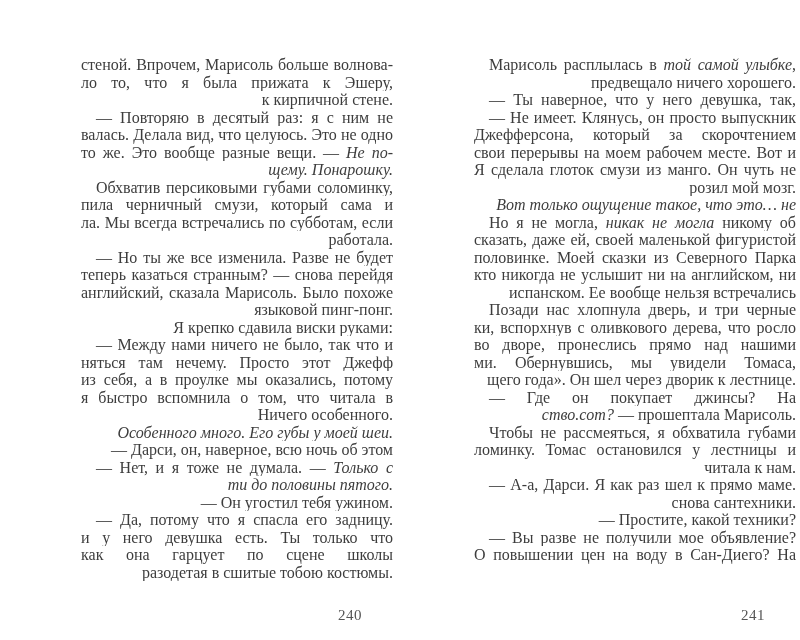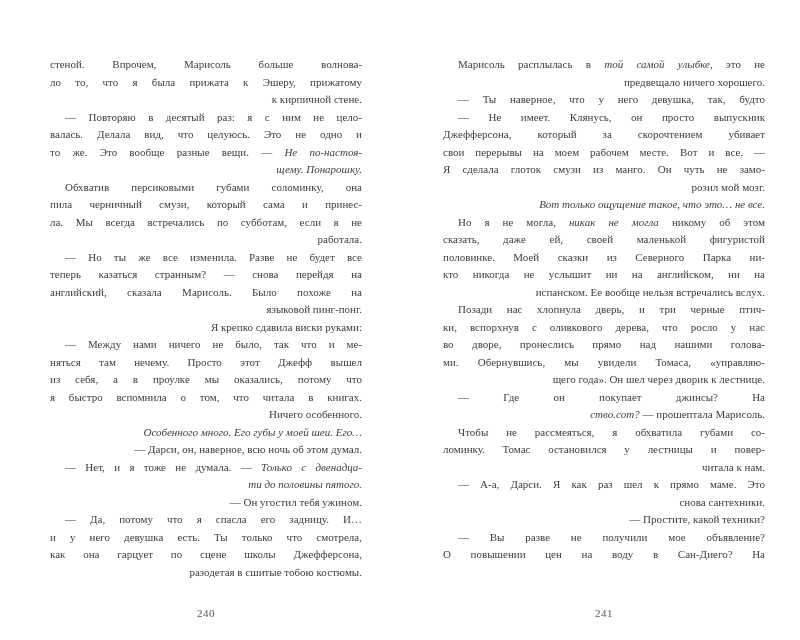--- a/index.html
+++ b/index.html
@@ -11,43 +11,44 @@
   .spread {
     position: relative;
     width: 800px; height: 640px;
     background: var(--page-bg, #ffffff);
     overflow: hidden;
   }
   .text-block {
     position: absolute;
     top: 56px;
     color: var(--text-color, #3d3d3d);
-    font-size: 11px;
+    font-size: 16px;
     line-height: 17.5px;
+    margin-left: 31px;
   }
   .text-block.left  { left: 50px;  width: 312px; }
   .text-block.right { left: 443px; width: 322px; }
   .line {
     height: 17.5px;
     overflow: hidden;
     text-align: right;
   }
   .line.just {
     text-align: justify;
     text-align-last: justify;
   }
   .line.ind { text-indent: 15px; }
   .it { font-style: italic; }
   .page-number {
     position: absolute;
     top: 607px;
-    font-size: 11px;
+    font-size: 15px;
     letter-spacing: 0.5px;
     color: var(--pagenum-color, #555555);
-    text-align: center;
+    text-align: right;
   }
   .page-number.left  { left: 50px;  width: 312px; }
   .page-number.right { left: 443px; width: 322px; }
 </style>
 </head>
 <body>
 
 <div class="spread">
 
   <div class="text-block left" id="left-lines">

